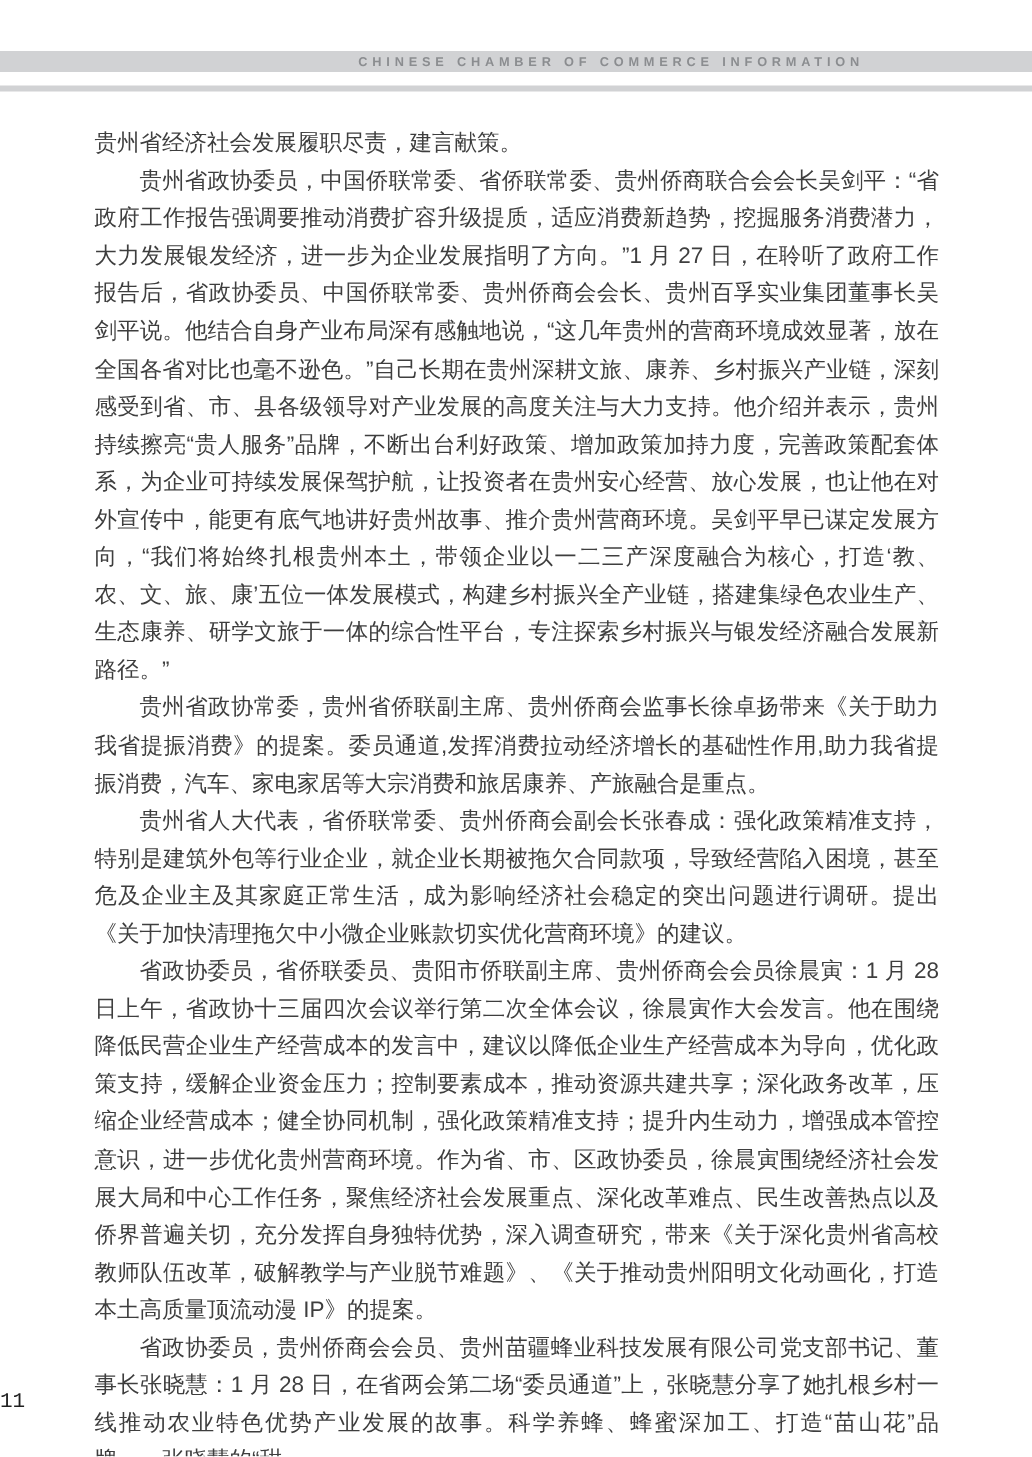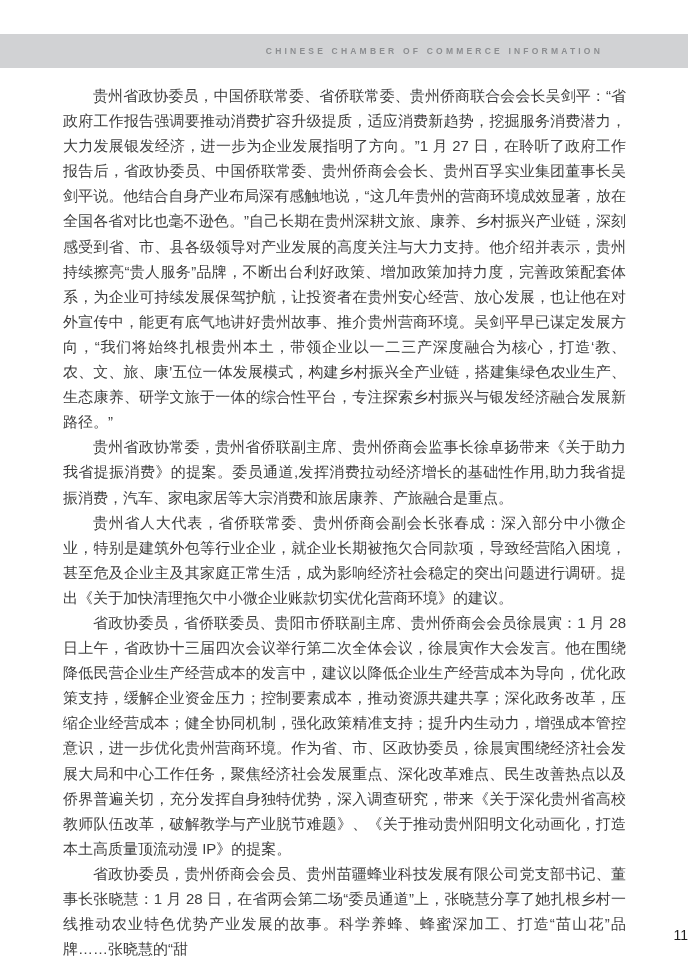--- a/index.html
+++ b/index.html
@@ -13,26 +13,26 @@
     width: 688px;
     height: 971px;
     background: #ffffff;
     overflow: hidden;
   }
   .banner {
     position: absolute;
     left: 0;
     top: 34px;
     width: 100%;
-    height: 34px;
+    height: 14px;
     background: var(--banner-bg, #d1d2d4);
     display: flex;
     align-items: center;
     justify-content: flex-end;
-    padding-right: 85px;
+    padding-right: 112px;
     box-sizing: border-box;
   }
   .banner-title {
     font-size: 8.5px;
     font-weight: bold;
     letter-spacing: 3.2px;
     color: var(--banner-text, #8b8d90);
     white-space: nowrap;
   }
   .divider {
@@ -60,40 +60,41 @@
     text-indent: 2em;
   }
   .content p.continued {
     text-indent: 0;
   }
   .pagenum {
     position: absolute;
     top: 927px;
     left: 0;
     width: 100%;
-    text-align: right;
-    font-family: Liberation Sans, sans-serif;
+    text-align: left;
+    font-family: Liberation Mono, monospace;
     font-size: 14px;
     color: var(--page-number, #1f1f1f);
   }
 </style>
 </head>
 <body>
 
 <div class="page">
 
   <div class="banner">
     <span class="banner-title">CHINESE CHAMBER OF COMMERCE INFORMATION</span>
   </div>
 
   <div class="divider"></div>
 
   <div class="content">
+    <p class="continued">贵州省经济社会发展履职尽责，建言献策。</p>
     <p>贵州省政协委员，中国侨联常委、省侨联常委、贵州侨商联合会会长吴剑平：“省政府工作报告强调要推动消费扩容升级提质，适应消费新趋势，挖掘服务消费潜力，大力发展银发经济，进一步为企业发展指明了方向。”1 月 27 日，在聆听了政府工作报告后，省政协委员、中国侨联常委、贵州侨商会会长、贵州百孚实业集团董事长吴剑平说。他结合自身产业布局深有感触地说，“这几年贵州的营商环境成效显著，放在全国各省对比也毫不逊色。”自己长期在贵州深耕文旅、康养、乡村振兴产业链，深刻感受到省、市、县各级领导对产业发展的高度关注与大力支持。他介绍并表示，贵州持续擦亮“贵人服务”品牌，不断出台利好政策、增加政策加持力度，完善政策配套体系，为企业可持续发展保驾护航，让投资者在贵州安心经营、放心发展，也让他在对外宣传中，能更有底气地讲好贵州故事、推介贵州营商环境。吴剑平早已谋定发展方向，“我们将始终扎根贵州本土，带领企业以一二三产深度融合为核心，打造‘教、农、文、旅、康’五位一体发展模式，构建乡村振兴全产业链，搭建集绿色农业生产、生态康养、研学文旅于一体的综合性平台，专注探索乡村振兴与银发经济融合发展新路径。”</p>
     <p>贵州省政协常委，贵州省侨联副主席、贵州侨商会监事长徐卓扬带来《关于助力我省提振消费》的提案。委员通道,发挥消费拉动经济增长的基础性作用,助力我省提振消费，汽车、家电家居等大宗消费和旅居康养、产旅融合是重点。</p>
-    <p>贵州省人大代表，省侨联常委、贵州侨商会副会长张春成：深入部分中小微企业，特别是建筑外包等行业企业，就企业长期被拖欠合同款项，导致经营陷入困境，甚至危及企业主及其家庭正常生活，成为影响经济社会稳定的突出问题进行调研。提出《关于加快清理拖欠中小微企业账款切实优化营商环境》的建议。</p>
+    <p>贵州省人大代表，省侨联常委、贵州侨商会副会长张春成：强化政策精准支持，特别是建筑外包等行业企业，就企业长期被拖欠合同款项，导致经营陷入困境，甚至危及企业主及其家庭正常生活，成为影响经济社会稳定的突出问题进行调研。提出《关于加快清理拖欠中小微企业账款切实优化营商环境》的建议。</p>
     <p>省政协委员，省侨联委员、贵阳市侨联副主席、贵州侨商会会员徐晨寅：1 月 28 日上午，省政协十三届四次会议举行第二次全体会议，徐晨寅作大会发言。他在围绕降低民营企业生产经营成本的发言中，建议以降低企业生产经营成本为导向，优化政策支持，缓解企业资金压力；控制要素成本，推动资源共建共享；深化政务改革，压缩企业经营成本；健全协同机制，强化政策精准支持；提升内生动力，增强成本管控意识，进一步优化贵州营商环境。作为省、市、区政协委员，徐晨寅围绕经济社会发展大局和中心工作任务，聚焦经济社会发展重点、深化改革难点、民生改善热点以及侨界普遍关切，充分发挥自身独特优势，深入调查研究，带来《关于深化贵州省高校教师队伍改革，破解教学与产业脱节难题》、《关于推动贵州阳明文化动画化，打造本土高质量顶流动漫 IP》的提案。</p>
     <p>省政协委员，贵州侨商会会员、贵州苗疆蜂业科技发展有限公司党支部书记、董事长张晓慧：1 月 28 日，在省两会第二场“委员通道”上，张晓慧分享了她扎根乡村一线推动农业特色优势产业发展的故事。科学养蜂、蜂蜜深加工、打造“苗山花”品牌……张晓慧的“甜</p>
   </div>
 
   <div class="pagenum">11</div>
 
 </div>
 
 </body></html>

